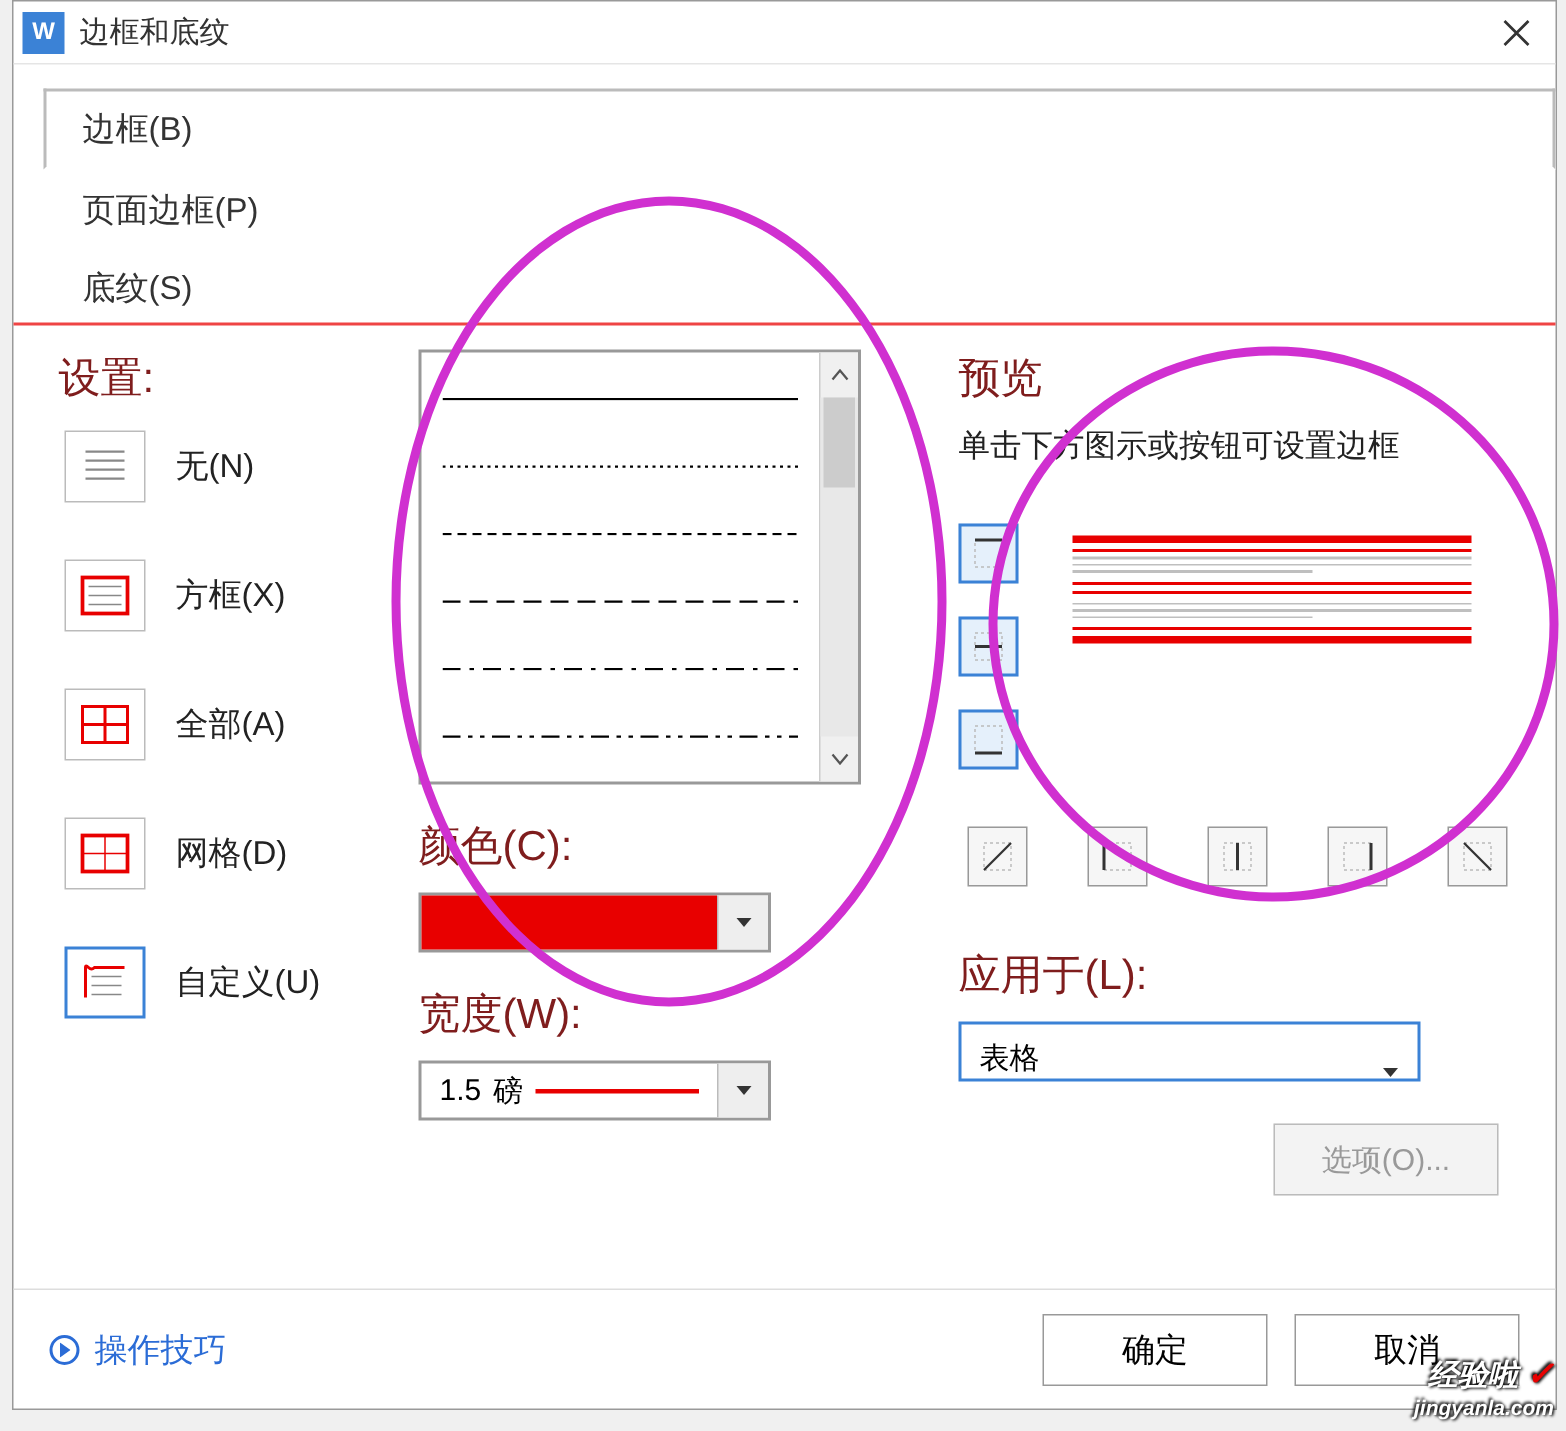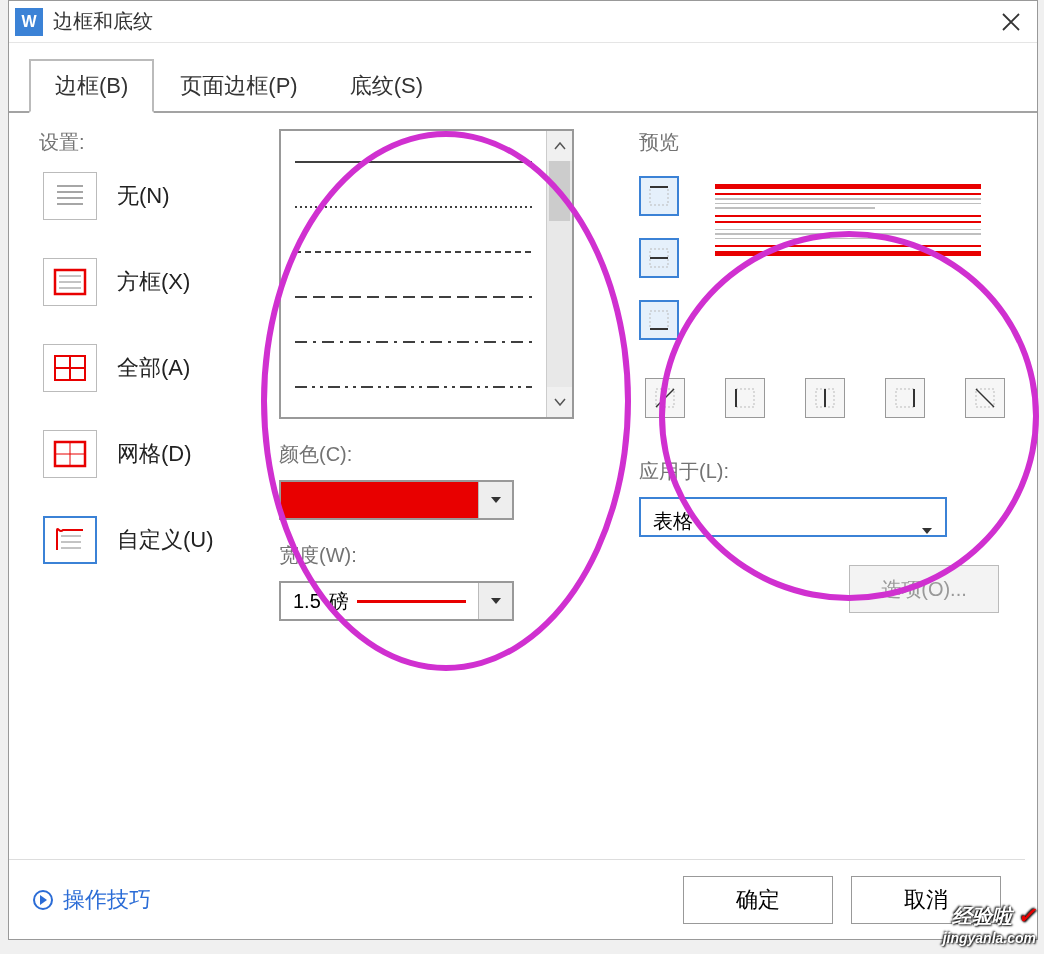--- a/index.html
+++ b/index.html
@@ -3,28 +3,28 @@
 <meta charset="utf-8">
 <style>
 * { box-sizing: border-box; margin: 0; padding: 0; font-family: "Microsoft YaHei", sans-serif; }
 body { background: #f0f0f0; width: 1044px; height: 954px; position: relative; }
 .dialog { position: absolute; left: 8px; top: 0; width: 1030px; height: 940px; background: #fff; border: 1px solid #999; }
 .titlebar { height: 42px; display: flex; align-items: center; padding: 0 6px; border-bottom: 1px solid #e5e5e5; }
 .app-icon { width: 28px; height: 28px; background: #3b82d6; display: flex; align-items: center; justify-content: center; color: #fff; font-weight: bold; font-size: 16px; }
 .title-text { margin-left: 10px; font-size: 20px; color: #333; }
 .close-btn { margin-left: auto; width: 40px; height: 40px; display: flex; align-items: center; justify-content: center; cursor: pointer; }
 .close-btn svg { width: 20px; height: 20px; }
-.tabs { display: flex; padding: 14px 0 0 20px; border-bottom: 2px solid #a3a3a3; }
+.tabs { display: flex; padding: 14px 0 0 20px; border-bottom: 2px solid #ef4444; flex-direction: column; }
 .tab { padding: 10px 24px 10px 24px; font-size: 22px; color: #333; cursor: pointer; border: 2px solid transparent; border-bottom: none; position: relative; top: 2px; }
 .tab.active { border: 2px solid #bbb; border-bottom: 2px solid #fff; background: #fff; }
 .body { display: flex; padding: 16px 20px 0 30px; gap: 20px; }
 .col-settings { width: 220px; }
 .col-style { width: 330px; position: relative; }
 .col-preview { flex: 1; padding-left: 10px; }
-.section-label { font-size: 20px; color: #737373; margin-bottom: 12px; }
+.section-label { font-size: 28px; color: #7f1d1d; margin-bottom: 12px; }
 .setting-item { display: flex; align-items: center; gap: 20px; margin-bottom: 30px; cursor: pointer; padding: 4px; }
 .setting-icon { width: 54px; height: 48px; border: 1px solid #bbb; display: flex; align-items: center; justify-content: center; background: #fff; }
 .setting-icon.selected { border: 2px solid #3b82d6; }
 .setting-label { font-size: 22px; color: #222; }
 .line-list { width: 295px; height: 290px; border: 2px solid #999; display: flex; background: #fff; }
 .line-list-inner { flex: 1; padding: 8px 14px; display: flex; flex-direction: column; justify-content: space-around; }
 .line-sample { height: 30px; display: flex; align-items: center; }
 .scrollbar { width: 26px; background: #f0f0f0; display: flex; flex-direction: column; border-left: 1px solid #ccc; }
 .scroll-btn { height: 30px; display: flex; align-items: center; justify-content: center; cursor: pointer; }
 .scroll-track { flex: 1; background: #e8e8e8; position: relative; }
@@ -41,21 +41,21 @@
 .border-btn { width: 40px; height: 40px; border: 1px solid #999; background: #f6f6f6; display: flex; align-items: center; justify-content: center; cursor: pointer; }
 .border-btn.active { border: 2px solid #3b82d6; background: #e5f0fb; }
 .preview-canvas { margin-left: 58px; width: 290px; height: 180px; padding: 16px 12px; }
 .pc-redthick { height: 5px; background: #e80000; margin-bottom: 4px; }
 .pc-redthin { height: 2px; background: #e80000; }
 .pc-gray { height: 1.5px; background: #bfbfbf; margin: 3px 0; }
 .apply-section { margin-top: 40px; }
 .apply-select { width: 308px; height: 40px; border: 2px solid #3b82d6; display: flex; align-items: flex-end; padding: 0 12px; background: #fff; margin-top: 8px; cursor: pointer; font-size: 20px; color: #000; }
 .apply-select .caret { margin-left: auto; }
 .options-btn { width: 150px; height: 48px; margin-top: 28px; margin-left: 210px; border: 1px solid #bbb; background: #f3f3f3; color: #999; font-size: 20px; display: flex; align-items: center; justify-content: center; }
-.footer { position: absolute; bottom: 0; left: 0; right: 12px; height: 80px; border-top: 1px solid #ddd; display: flex; align-items: center; padding: 0 24px; }
+.footer { position: absolute; bottom: 0; left: 0; right: 0; height: 80px; border-top: 1px solid #ddd; display: flex; align-items: center; padding: 0 24px; }
 .tips-link { display: flex; align-items: center; gap: 10px; color: #2b6cd6; font-size: 22px; cursor: pointer; }
 .tips-link .play { width: 20px; height: 20px; border: 2px solid #2b6cd6; border-radius: 50%; display: flex; align-items: center; justify-content: center; }
 .footer-btns { margin-left: auto; display: flex; gap: 18px; }
 .footer-btn { width: 150px; height: 48px; border: 1px solid #999; background: #fff; font-size: 22px; display: flex; align-items: center; justify-content: center; cursor: pointer; }
 .ellipse { position: absolute; border: 6px solid #d030d0; border-radius: 50%; pointer-events: none; }
 .ellipse1 { left: 252px; top: 130px; width: 370px; height: 540px; }
 .ellipse2 { left: 650px; top: 230px; width: 380px; height: 370px; }
 .watermark { position: absolute; right: 8px; bottom: 8px; font-size: 14px; font-style: italic; font-weight: bold; color: #fff; text-shadow: 1px 1px 2px #000,-1px -1px 2px #000; display:flex; flex-direction:column; align-items:flex-end;}
 .watermark .wm-top{font-size:20px;}
 .watermark .check{color:#e80000; font-size:22px;}
@@ -226,20 +226,21 @@
         <div class="dropdown-arrow">
             <svg width="12" height="8">
               <path d="M1 1 L6 7 L11 1 Z" fill="#333"></path>
             </svg>
           </div>
       </div>
     </div>
 
     <div class="col-preview">
       <div class="section-label">预览</div>
+      <div class="preview-hint">单击下方图示或按钮可设置边框</div>
 
       <div class="preview-area">
         <div class="border-btns-left">
           <div class="border-btn active">
               <svg width="24" height="24">
                 <rect x="3" y="3" width="18" height="18" fill="none" stroke="#bbb" stroke-dasharray="2 2"></rect>
                 <line x1="3" y1="3" x2="21" y2="3" stroke="#333" stroke-width="2"></line>
               </svg>
             </div>
           <div class="border-btn active">

